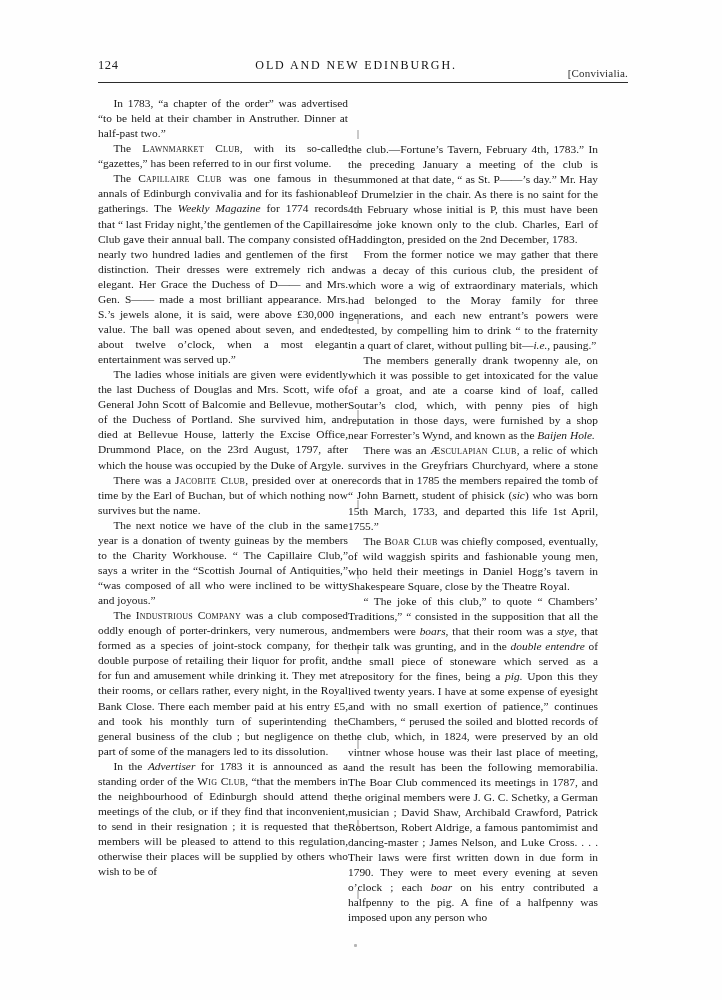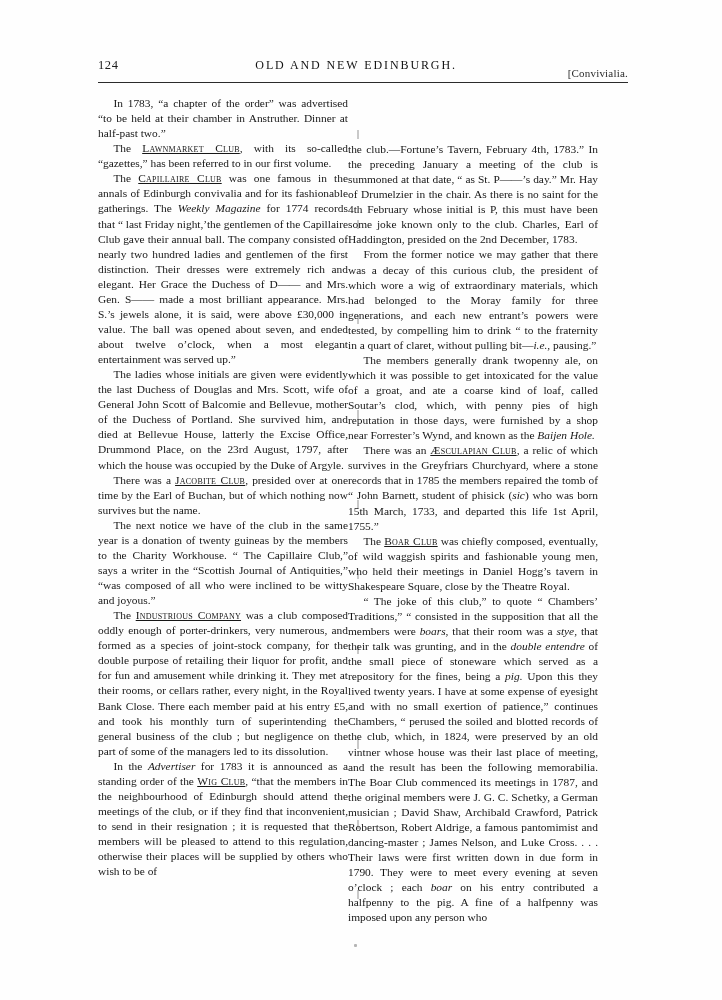--- a/index.html
+++ b/index.html
@@ -84,21 +84,20 @@
     color: #161616;
   }
   .col p {
     margin: 0;
     text-indent: 1.35em;
   }
   .col p.noindent { text-indent: 0; margin-top: 46px; }
   .sc {
     font-variant: small-caps;
     letter-spacing: 0.25px;
-    text-decoration: underline;
   }
   i, .it { font-style: italic; }
   .gutter-marks {
     position: absolute;
     left: 357px;
     top: 100px;
     width: 2px;
     height: 820px;
   }
   .gutter-marks span {

